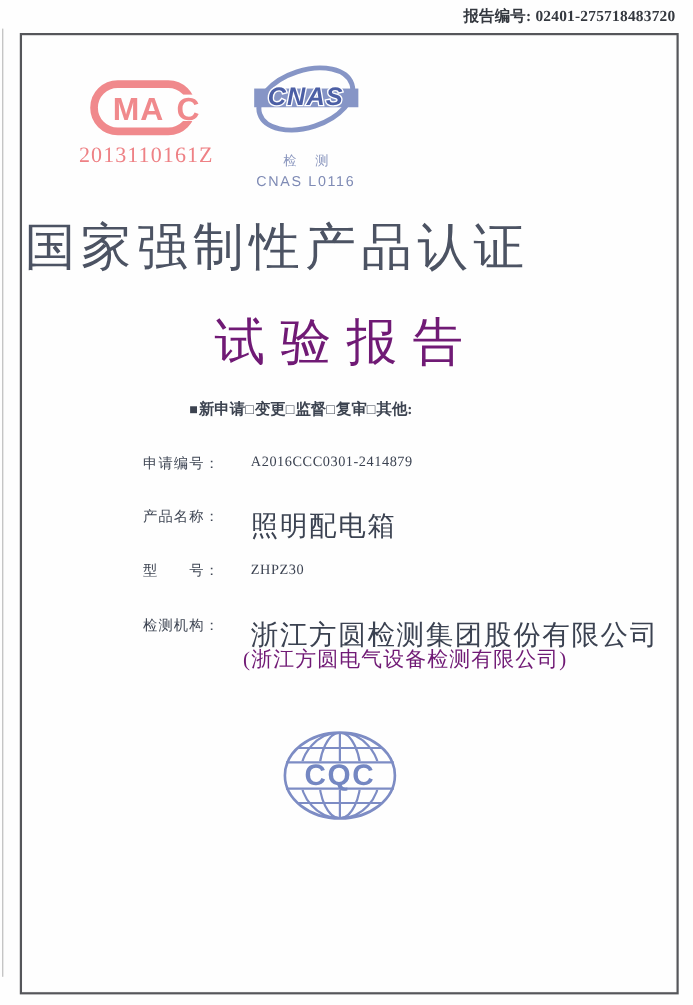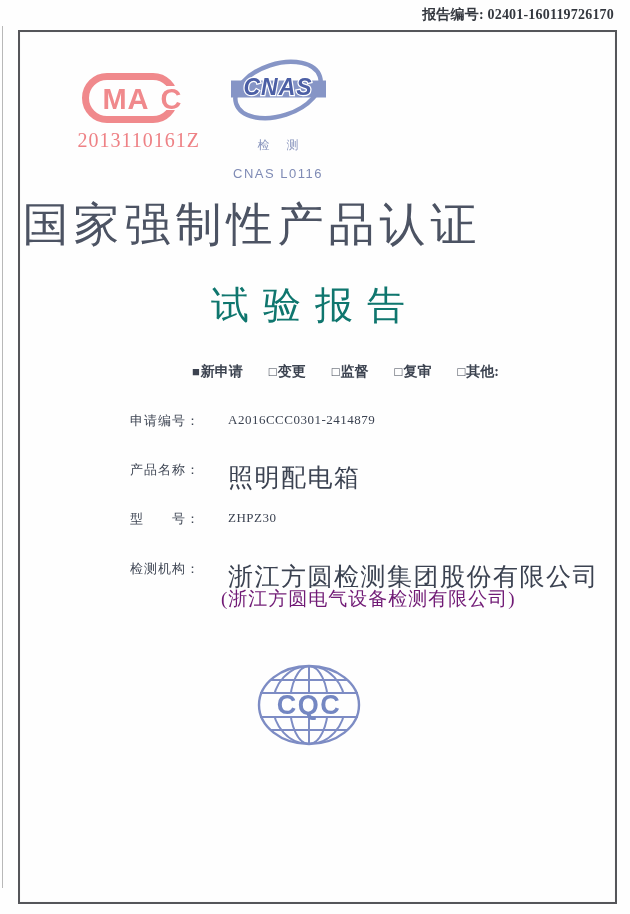--- a/index.html
+++ b/index.html
@@ -9,55 +9,55 @@
   }
   .scan-edge{position:absolute;left:2px;top:26px;width:1px;height:862px;background:#9a9a9a;opacity:.7;}
   .report-line{
     position:absolute;top:6px;right:16px;font-size:14px;font-weight:600;color:#34383f;letter-spacing:.2px;
   }
   .frame{
     position:absolute;left:18px;top:30px;width:595px;height:870px;
     border:2px solid #55565a;box-shadow:inset 0 0 0 1px #fafafa;
   }
   .cma{position:absolute;left:66px;top:72px;width:134px;text-align:center;}
-  .cma-number{margin-top:1px;font-size:20px;color:#ee8185;letter-spacing:1px;font-weight:500;text-align:right;}
+  .cma-number{margin-top:1px;font-size:20px;color:#ee8185;letter-spacing:1px;font-weight:500;}
   .cnas{position:absolute;left:225px;top:52px;width:106px;text-align:center;}
   .cnas-caption{margin-top:1px;font-size:12px;color:#8a96be;letter-spacing:7px;text-indent:7px;}
-  .cnas-number{margin-top:12px;font-size:13px;color:#7f8bb5;letter-spacing:1.5px;font-family:"Liberation Sans","DejaVu Sans",sans-serif;}
+  .cnas-number{margin-top:2px;font-size:13px;color:#7f8bb5;letter-spacing:1.5px;font-family:"Liberation Sans","DejaVu Sans",sans-serif;}
   .title1{
     position:absolute;left:0;top:194px;width:504px;text-align:center;
     font-size:46px;letter-spacing:5px;color:#4c5363;font-weight:500;
   }
   .title2{
     position:absolute;left:0;top:280px;width:630px;text-align:center;
-    font-size:38px;letter-spacing:14px;color:#0f766e;font-weight:500;
+    font-size:46px;letter-spacing:14px;color:#701a75;font-weight:500;
   }
   .apptype{
-    position:absolute;left:192px;top:363px;display:flex;gap:26px;
+    position:absolute;left:172px;top:363px;display:flex;gap:0;
     font-size:14px;font-weight:600;color:#3c4350;white-space:nowrap;
   }
   .apptype .glyph{font-size:13px;margin-right:1px;}
   .field-label{position:absolute;left:130px;font-size:13px;letter-spacing:1px;font-weight:500;color:#3f4654;white-space:pre;}
   .field-value{position:absolute;left:228px;font-size:13px;font-weight:500;color:#3b4251;letter-spacing:.5px;white-space:nowrap;}
   .field-value.cjk{font-size:25px;letter-spacing:1.5px;}
   .row1{top:412px;} .row2{top:461px;} .row3{top:510px;} .row4{top:560px;}
   .value-line2{position:absolute;left:221px;top:586px;font-size:19px;font-weight:500;color:#701a75;letter-spacing:1px;white-space:nowrap;}
   .cqc{position:absolute;left:256px;top:664px;width:106px;text-align:center;}
   svg text{font-family:"Liberation Sans","DejaVu Sans",sans-serif;}
 </style>
 </head>
 <body>
 
 <div class="page">
 
   <div class="scan-edge"></div>
 
   <div class="report-line">
     <span>报告编号:</span>
-    <span>02401-160119726170</span>
+    <span>02401-275718483720</span>
   </div>
 
   <div class="frame"></div>
 
   <div class="cma">
     <svg width="104" height="52" viewBox="0 0 104 52">
       <rect x="4.5" y="4.5" width="89" height="43" rx="21.5" fill="none" stroke="#f0898c" stroke-width="7"></rect>
       <rect x="83" y="14" width="21" height="24" fill="#fefefe"></rect>
       <text x="45" y="37" text-anchor="middle" font-size="29" font-weight="bold" fill="#f0898c" letter-spacing="1">MA</text>
       <text x="90" y="37" text-anchor="middle" font-size="29" font-weight="bold" fill="#f0898c">C</text>

